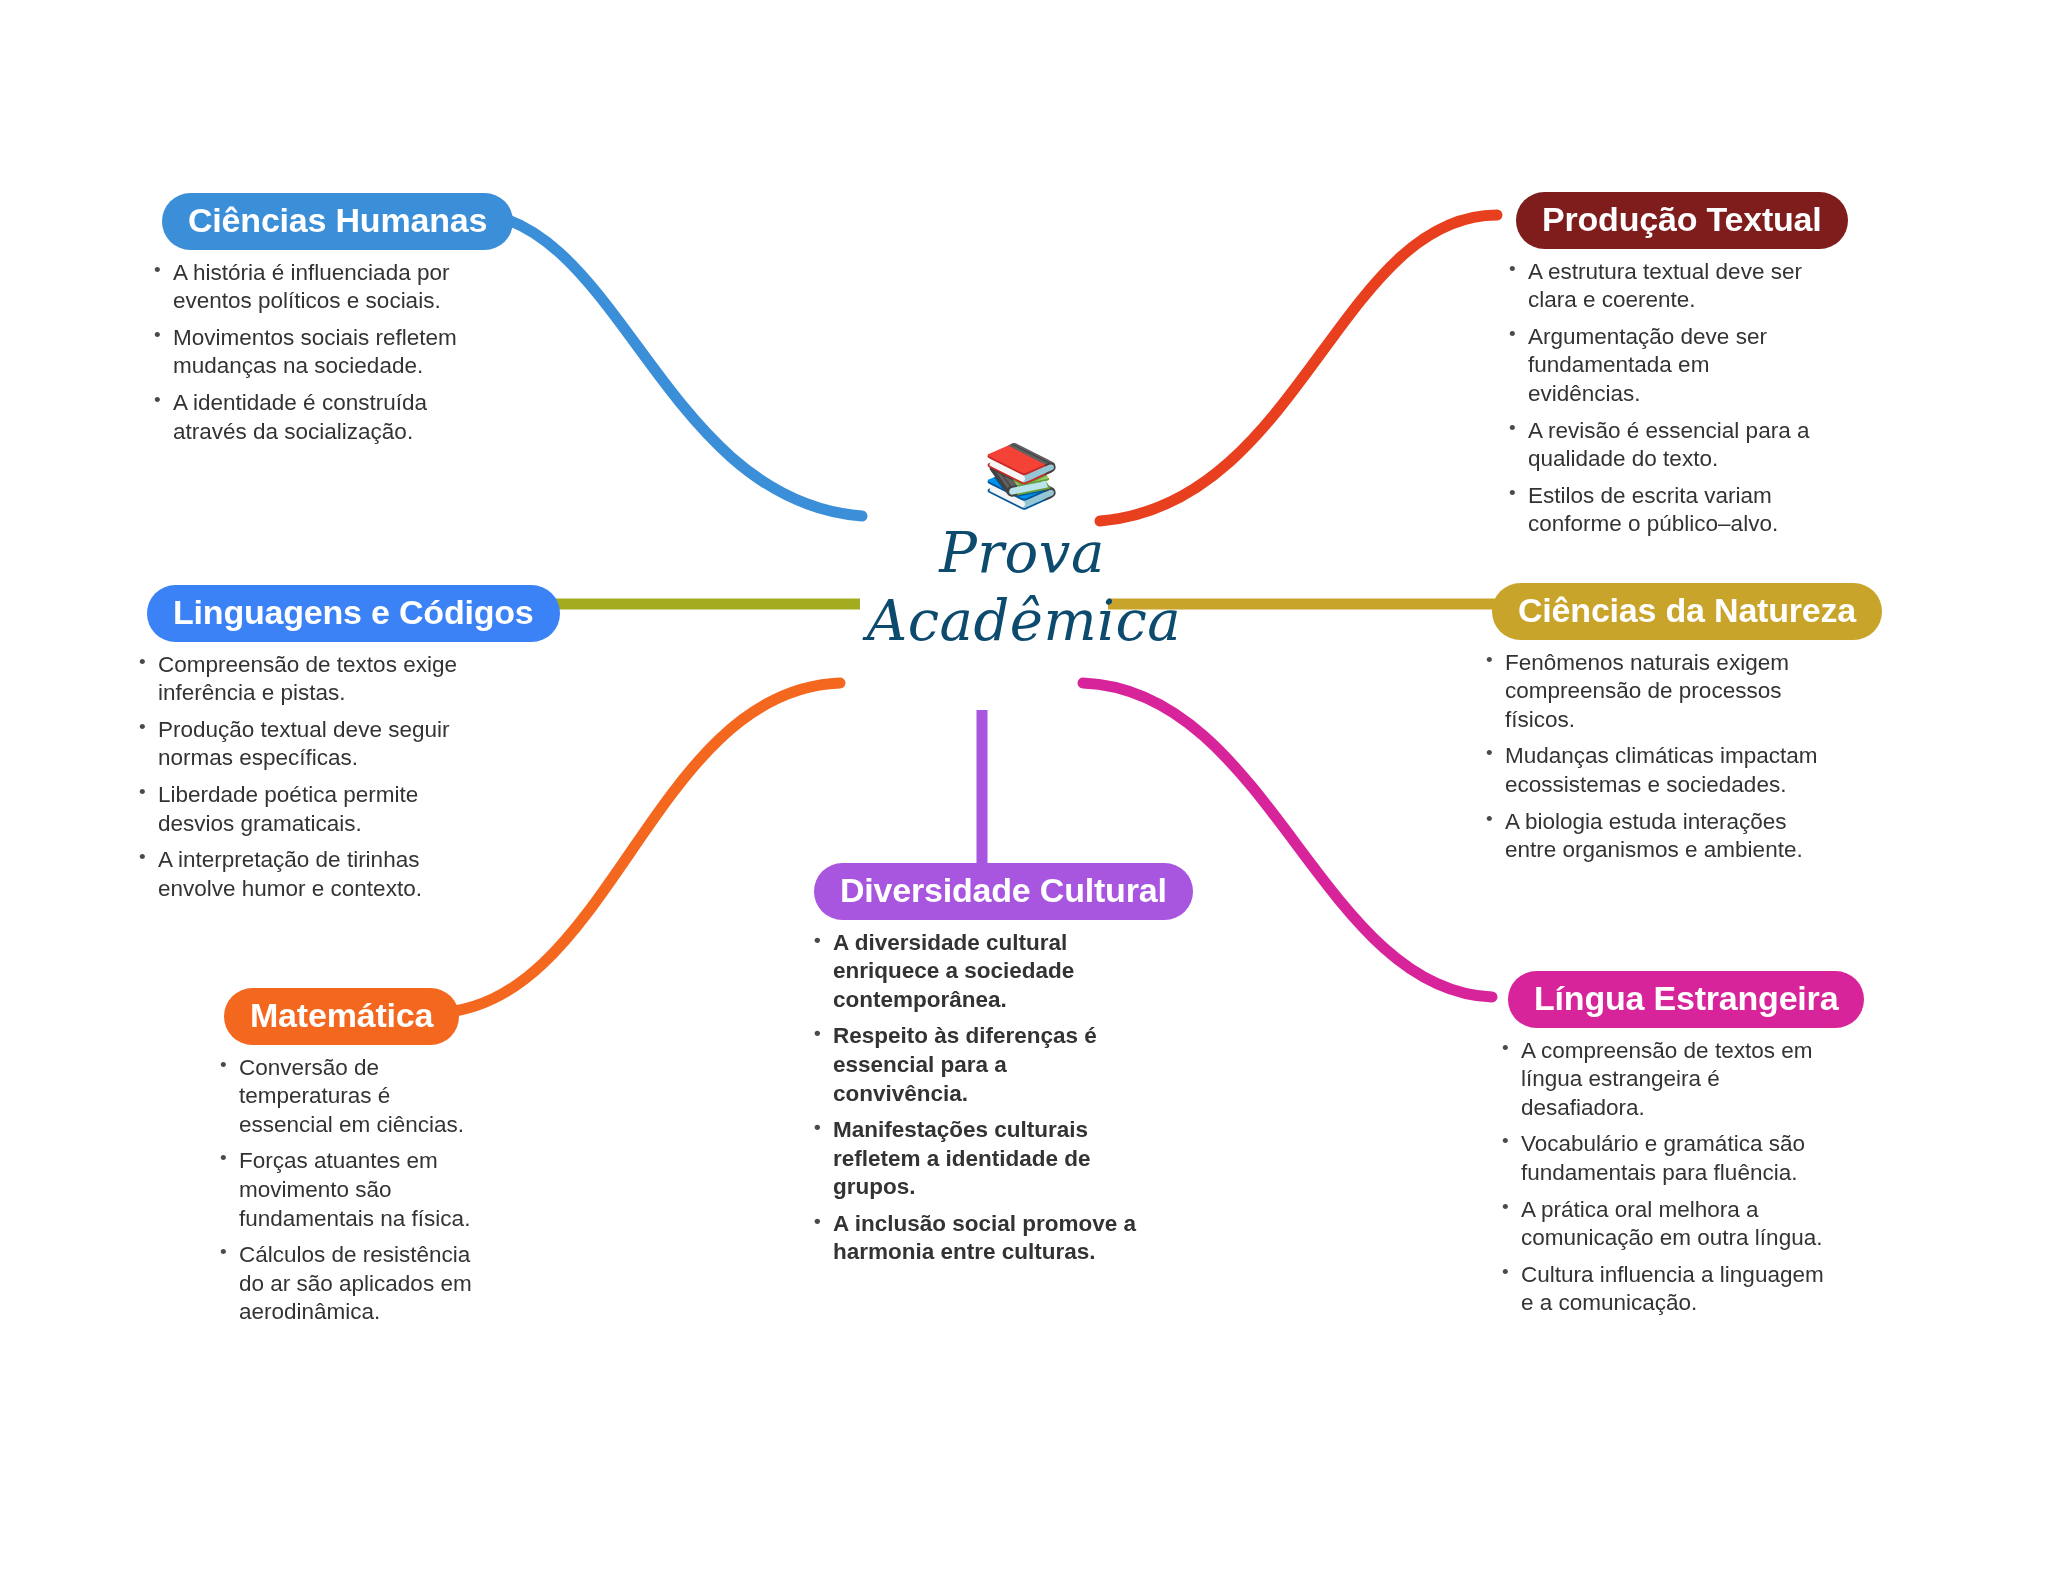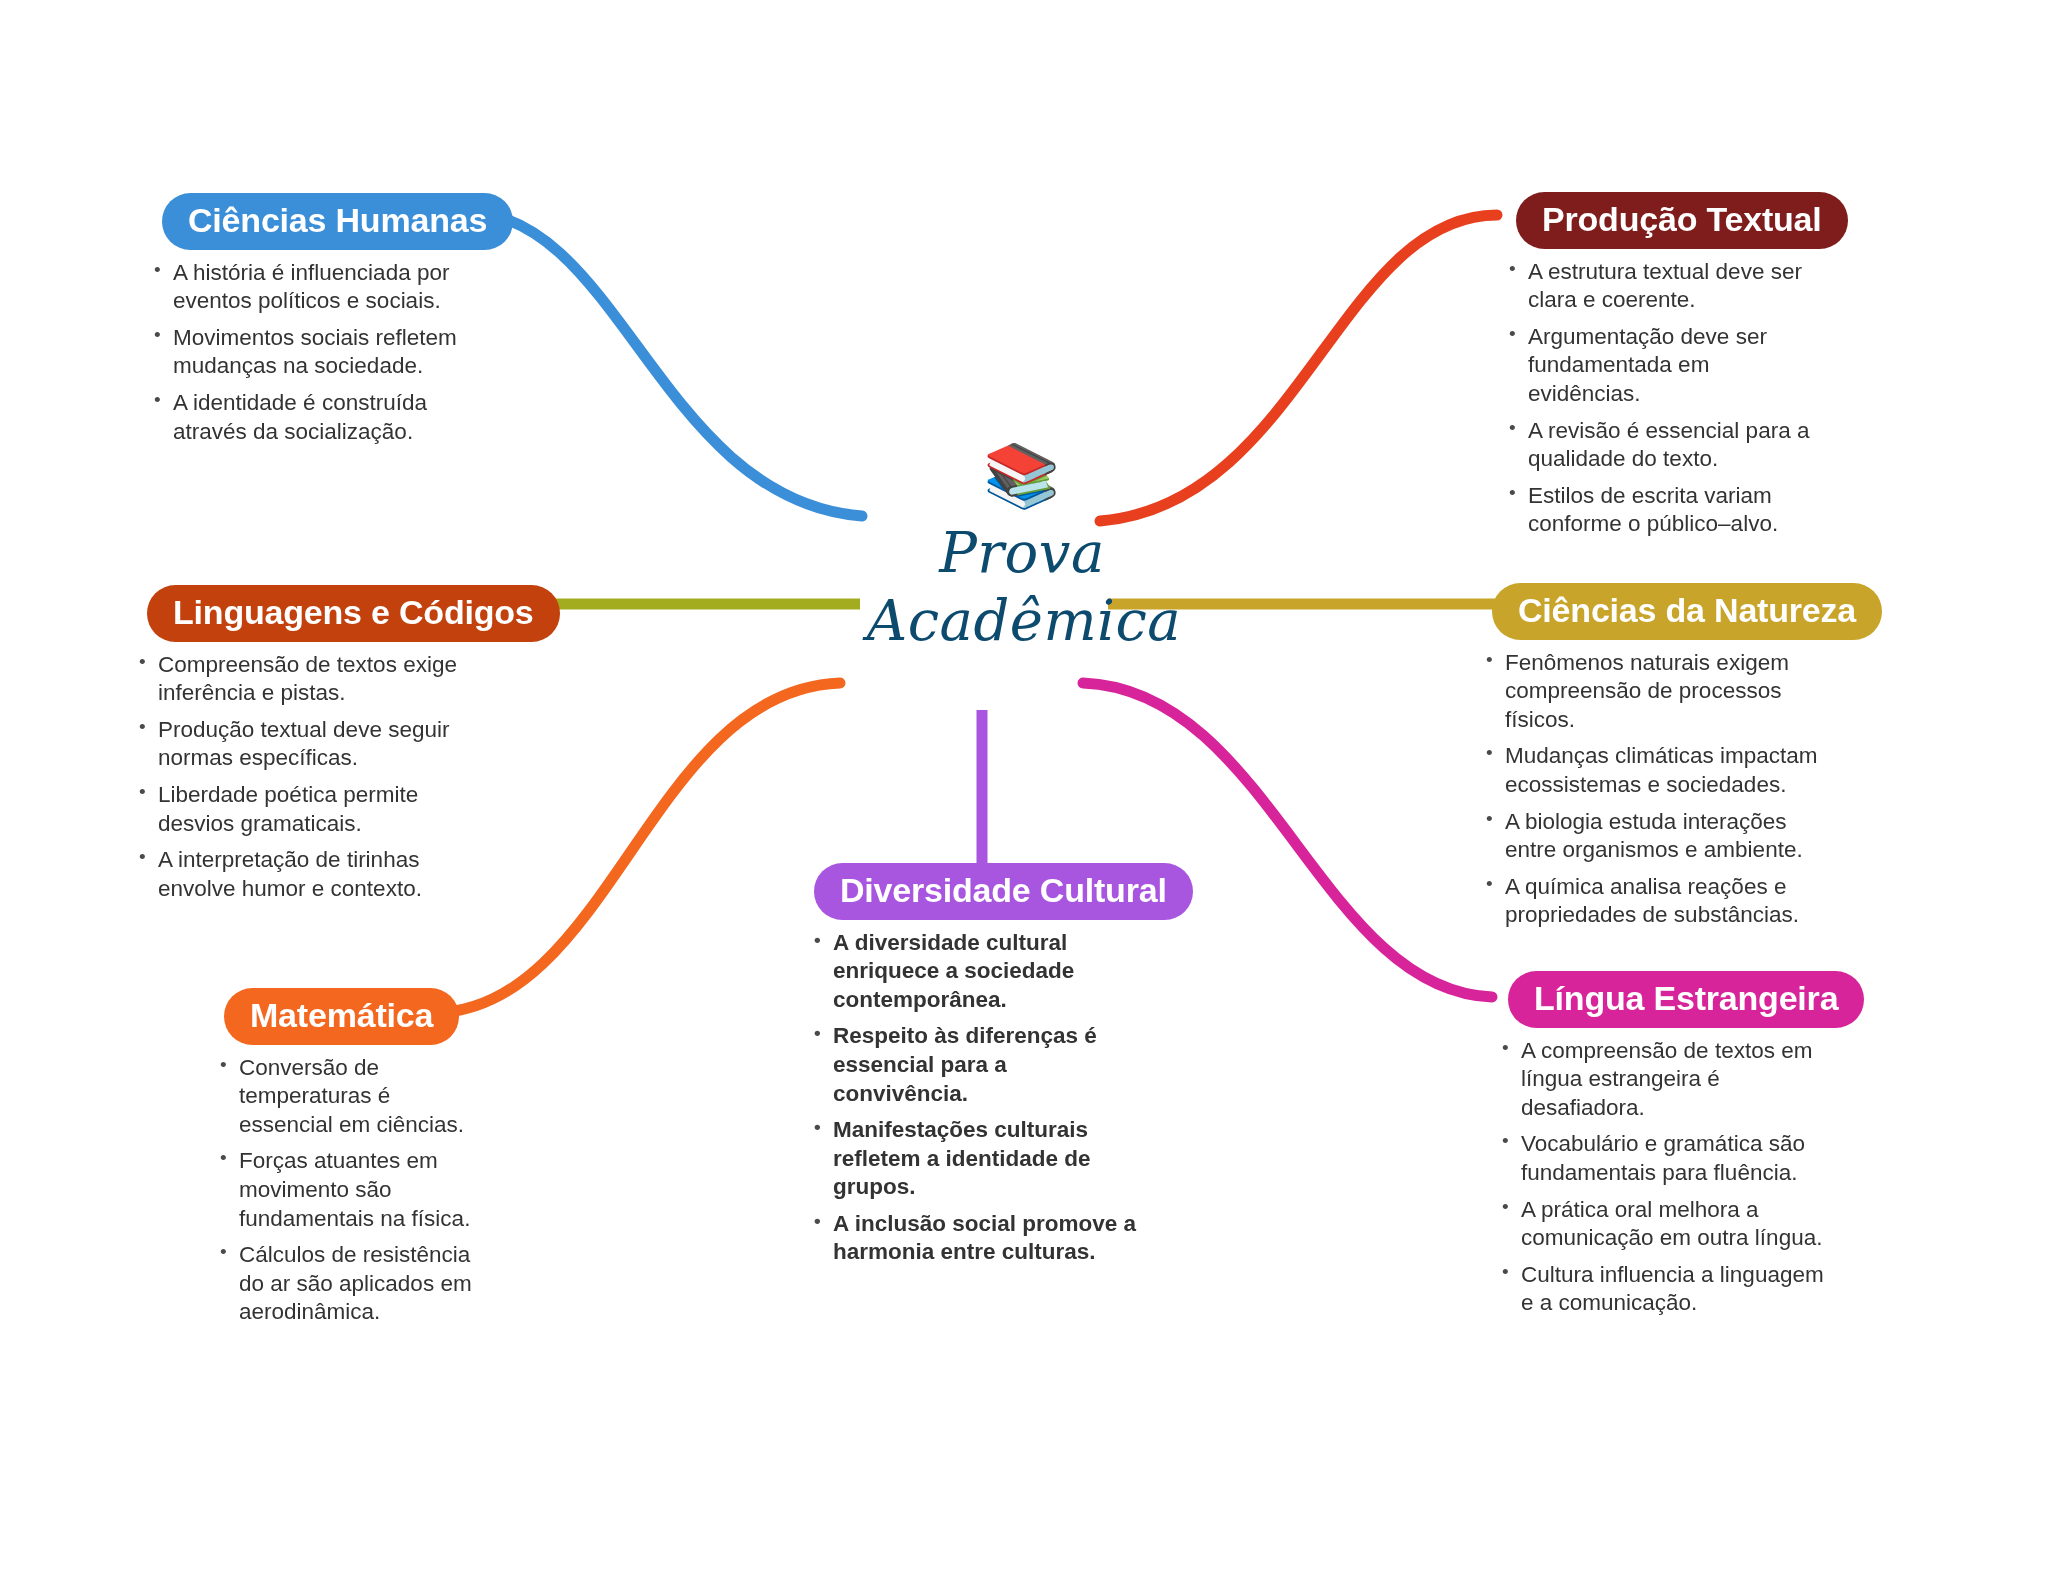--- a/index.html
+++ b/index.html
@@ -169,36 +169,35 @@
     <div class="pill" style="background-color: #7f1d1d;">Produção Textual</div>
     <ul class="bullets">
       <li>A estrutura textual deve ser clara e coerente.</li>
       <li>Argumentação deve ser fundamentada em evidências.</li>
       <li>A revisão é essencial para a qualidade do texto.</li>
       <li>Estilos de escrita variam conforme o público–alvo.</li>
     </ul>
   </div>
 
   <div class="branch" id="branch-linguagens">
-    <div class="pill" style="background-color: #c2410c;">Linguagens e Códigos</div>
+    <div class="pill" style="background-color: #3b82f6;">Linguagens e Códigos</div>
     <ul class="bullets">
       <li>Compreensão de textos exige inferência e pistas.</li>
       <li>Produção textual deve seguir normas específicas.</li>
       <li>Liberdade poética permite desvios gramaticais.</li>
       <li>A interpretação de tirinhas envolve humor e contexto.</li>
     </ul>
   </div>
 
   <div class="branch" id="branch-natureza">
     <div class="pill" style="background-color: rgb(201, 164, 43);">Ciências da Natureza</div>
     <ul class="bullets">
       <li>Fenômenos naturais exigem compreensão de processos físicos.</li>
       <li>Mudanças climáticas impactam ecossistemas e sociedades.</li>
       <li>A biologia estuda interações entre organismos e ambiente.</li>
-      <li>A química analisa reações e propriedades de substâncias.</li>
     </ul>
   </div>
 
   <div class="branch" id="branch-matematica">
     <div class="pill" style="background-color: rgb(244, 103, 31);">Matemática</div>
     <ul class="bullets">
       <li>Conversão de temperaturas é essencial em ciências.</li>
       <li>Forças atuantes em movimento são fundamentais na física.</li>
       <li>Cálculos de resistência do ar são aplicados em aerodinâmica.</li>
     </ul>

